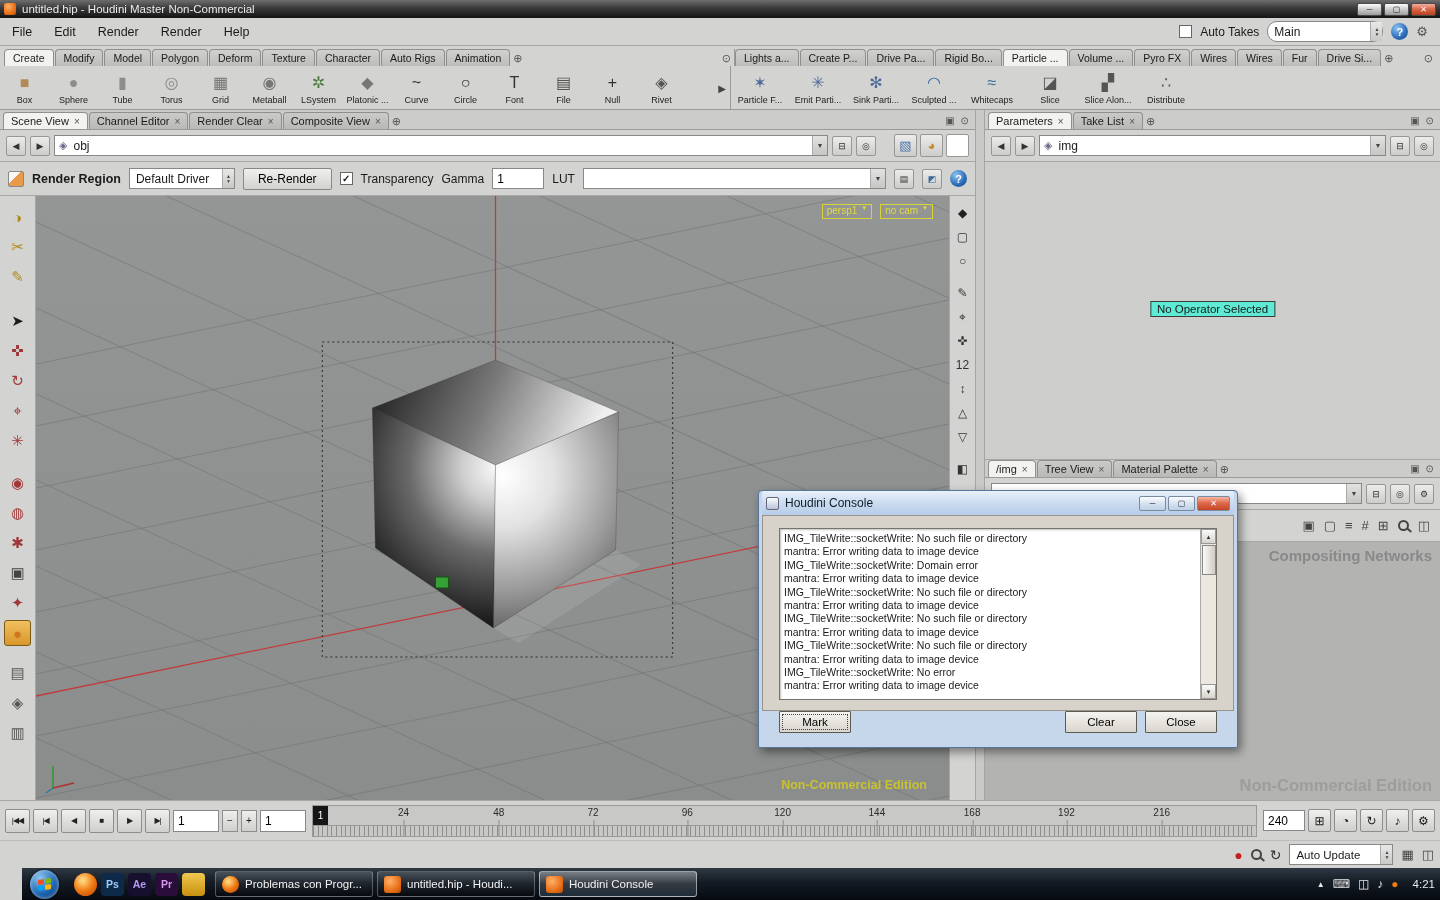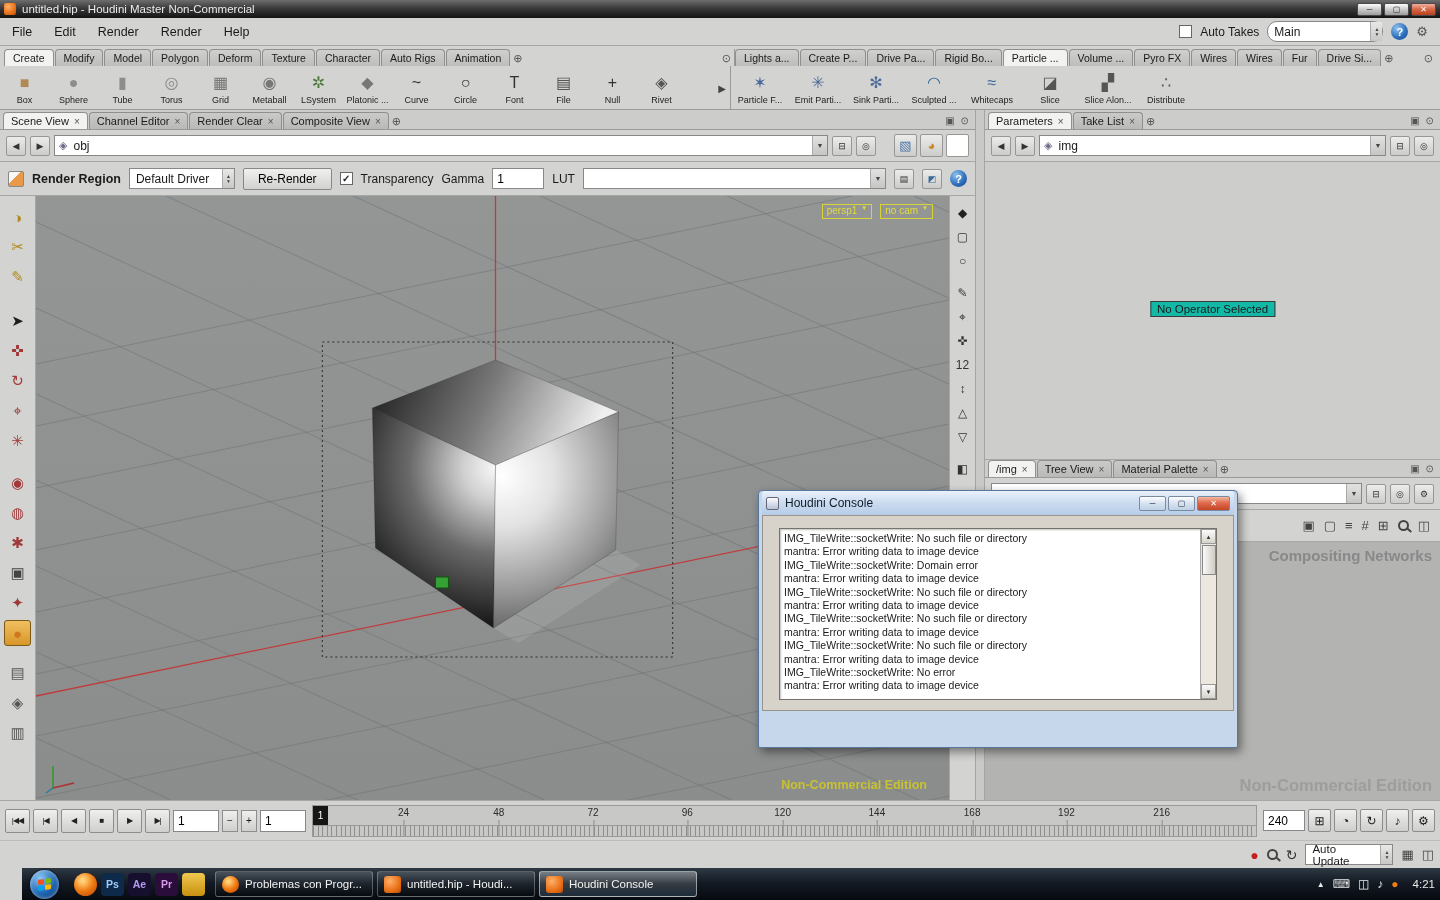--- a/index.html
+++ b/index.html
@@ -128,21 +128,21 @@
     font-size:12.5px; }
   .gizmo { position:absolute; left:8px; bottom:6px; }
   .vstrip { width:26px; background:#d3d3d1; border-left:1px solid #a7a7a5; display:flex;
     flex-direction:column; align-items:center; padding-top:6px; gap:3px; }
   .vsicon { width:20px; height:21px; display:flex; align-items:center; justify-content:center;
     font-size:12px; flex:none; }
 
   
   .params { height:298px; background:#cdcdcc; border-bottom:1px solid #a7a7a5; position:relative; }
   .no-op { position:absolute; top:139px; left:50%; transform:translateX(-50%); border:1px solid #3a3a3a;
-    background:#14b8a6; padding:1px 6px; font-size:11.5px; white-space:nowrap; }
+    background:#5eead4; padding:1px 6px; font-size:11.5px; white-space:nowrap; }
   .neticons { height:32px; background:#d3d3d1; border-bottom:1px solid #a7a7a5; display:flex;
     align-items:center; justify-content:flex-end; gap:9px; padding:0 10px; }
   .netic { font-size:13px; color:#444; }
   .netcanvas { height:258px; background:#b3b3b2; position:relative; }
   .net-title { position:absolute; top:5px; right:8px; font-weight:bold; font-size:15px; color:#898989; }
   .net-watermark { position:absolute; bottom:5px; right:8px; font-weight:bold; font-size:16.5px; color:#9d9d9c; }
 
   
   .mag { width:11px; height:11px; border:2px solid #444; border-radius:50%; position:relative;
     display:inline-block; flex:none; }
@@ -196,21 +196,21 @@
     font-size:10px; display:flex; align-items:center; justify-content:center; }
   .tlicon { width:23px; height:23px; border:1px solid #8d8d8b; border-radius:2px; font-size:12px;
     background:linear-gradient(#efefed,#cfcfcd); display:flex; align-items:center; justify-content:center; flex:none; }
 
   
   .statusbar { position:absolute; left:0; top:840px; width:1440px; height:28px; background:#d3d3d1;
     border-top: 1px solid #bcbcba; display:flex; align-items:center; gap:8px; padding:0 6px; }
   .sb-spacer { flex:1; }
   .sb-red { color:#c42020; font-size:14px; }
   .sb-refresh { font-size:14px; color:#333; }
-  .combo.au { width:88px; font-size:11.5px; }
+  .combo.au { width:104px; font-size:11.5px; }
   .sbicon { font-size:13px; color:#444; }
 
   
   .taskbar { position:absolute; left:0; top:868px; width:1440px; height:32px; z-index:80;
     background:linear-gradient(#2e3944,#141b24 45%,#060a10); display:flex; align-items:center; gap:4px;
     padding:6px 3px;margin-left:22px; }
   .orb { width:29px; height:29px; border-radius:50%; margin:0 5px; flex:none;
     background:radial-gradient(circle at 35% 28%, #8cc6f2, #1c64b2 55%, #092c5c);
     box-shadow:inset 0 0 4px rgba(255,255,255,.6), 0 0 3px rgba(0,0,0,.8);
     display:flex; align-items:center; justify-content:center; }
@@ -713,20 +713,25 @@
           <div class="cline">mantra: Error writing data to image device</div>
           <div class="cline">IMG_TileWrite::socketWrite: No error</div>
           <div class="cline">mantra: Error writing data to image device</div>
         </div>
       <div class="cscroll">
         <span class="csarrow">▲</span>
         <span class="csthumb"></span>
         <span class="csarrow dn">▼</span>
       </div>
     </div>
+    <div class="cfoot">
+      <button class="cbtn first">Mark</button>
+      <button class="cbtn right">Clear</button>
+      <button class="cbtn">Close</button>
+    </div>
   </div>
 </div>
 
 <div class="timeline">
   <span class="tbtn">|◀◀</span>
   <span class="tbtn">|◀</span>
   <span class="tbtn">◀</span>
   <span class="tbtn">■</span>
   <span class="tbtn">▶</span>
   <span class="tbtn">▶|</span>

